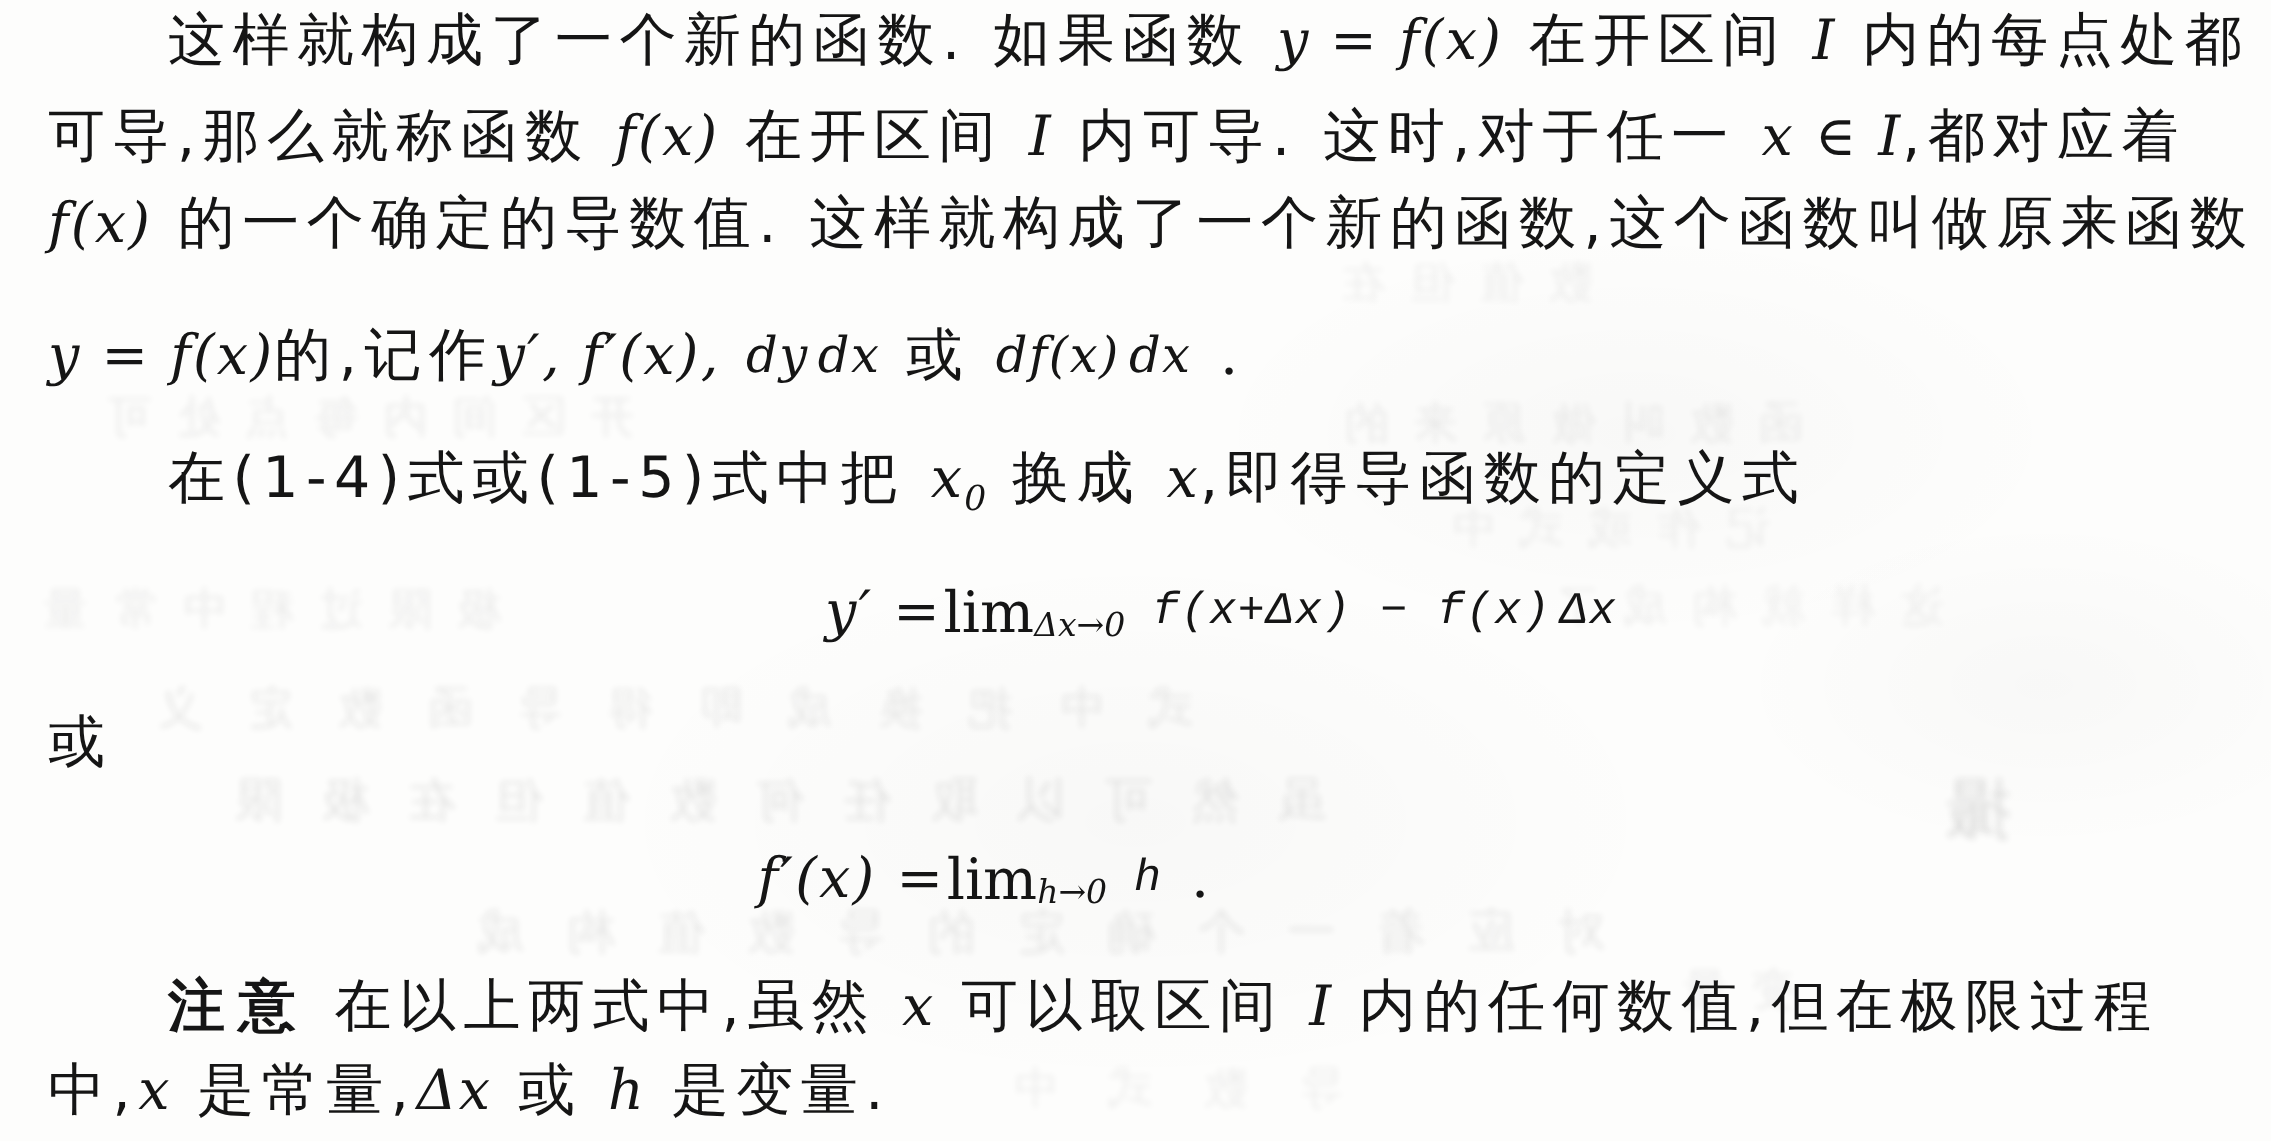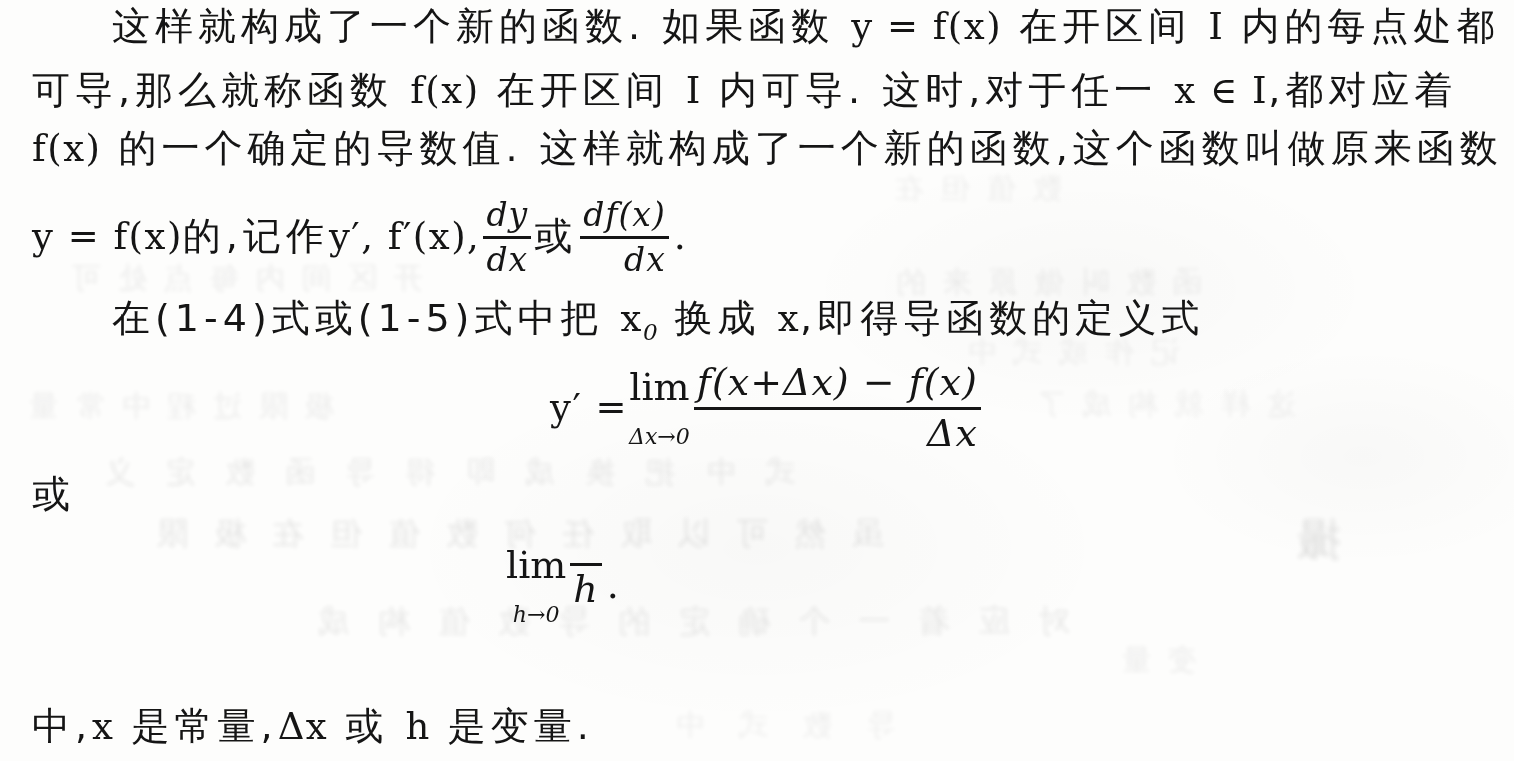--- a/index.html
+++ b/index.html
@@ -18,46 +18,47 @@
     position: absolute;
     white-space: nowrap;
     font-size: 38px;
     line-height: 1.2;
     color: #151515;
   }
   .row { display: flex; align-items: center; }
   .cjk { font-family: "DejaVu Sans", sans-serif; letter-spacing: 5px; }
   .m {
     font-family: "DejaVu Serif", serif;
+    font-style: italic;
     font-size: 37px;
     letter-spacing: 1.5px;
   }
   .bold { font-weight: 700; letter-spacing: 9px; }
   .wavy {
     text-decoration: underline wavy #151515;
     text-decoration-thickness: 3px;
     text-underline-offset: 9px;
   }
   .sub0 {
     font-family: "DejaVu Serif", serif; font-style: italic;
     font-size: 23px; vertical-align: -9px; letter-spacing: 0;
   }
   
   .frac {
-    display: inline-flex; flex-direction: column; align-items: flex-end;
-    margin: 0 3px; vertical-align: middle;
+    display: inline-flex; flex-direction: row; align-items: center;
+    margin: 0 14px; vertical-align: middle;
   }
   .frac .num, .frac .den {
     font-family: "DejaVu Serif", serif; font-style: italic;
     font-size: 33px; line-height: 1.15; padding: 0 3px; letter-spacing: 1px;
   }
   .frac .bar { width: 100%; border-top: 3px solid #151515; margin: 2px 0; }
   
-  .dfrac .num, .dfrac .den { font-size: 38px; }
-  .lim { display: inline-flex; flex-direction: column; align-items: center; margin: 0 1px; text-align: right; }
+  .dfrac .num, .dfrac .den { font-size: 30px; font-family: Liberation Mono, monospace; }
+  .lim { display: inline-flex; flex-direction: row; align-items: center; margin: 0 1px; text-align: right; }
   .lim .w { font-family: "DejaVu Serif", serif; font-style: normal; font-size: 38px; line-height: 1; }
   .lim .s { font-family: "DejaVu Serif", serif; font-style: italic; font-size: 22px; margin-top: 20px; line-height: 1; }
   .period { font-family: "DejaVu Serif", serif; font-size: 38px; margin-left: 2px; }
   
   .ghost {
     position: absolute;
     font-family: "DejaVu Sans", sans-serif;
     white-space: nowrap;
     color: #1a1a1a;
     transform: scaleX(-1);
@@ -143,29 +144,33 @@
       <span class="bar"></span>
       <span class="den">Δx</span>
     </span>
   </div>
 
   <div class="line" style="left:32px; top:472px;">
     <span class="cjk">或</span>
   </div>
 
   <div class="line row" style="left:505px; top:538px; height:96px;">
+    <span class="m">f′(x) = </span>
     <span class="lim">
       <span class="w">lim</span>
       <span class="s">h→0</span>
     </span>
     <span class="frac dfrac">
       <span class="bar"></span>
       <span class="den">h</span>
     </span>
     <span class="period">.</span>
   </div>
 
+  <div class="line" style="left:112px; top:648px;">
+    <span class="cjk bold">注意</span><span class="cjk">  在以上两式中,虽然 </span><span class="m">x</span><span class="cjk"> 可以取区间 </span><span class="m">I</span><span class="cjk"> 内的任何数值,但在极限过程</span>
+  </div>
 
   <div class="line" style="left:32px; top:704px;">
     <span class="cjk">中,</span><span class="m">x</span><span class="cjk"> 是常量,</span><span class="m">Δx</span><span class="cjk"> 或 </span><span class="m">h</span><span class="cjk"> 是变量.</span>
   </div>
 
 </div>
 
 </body></html>

